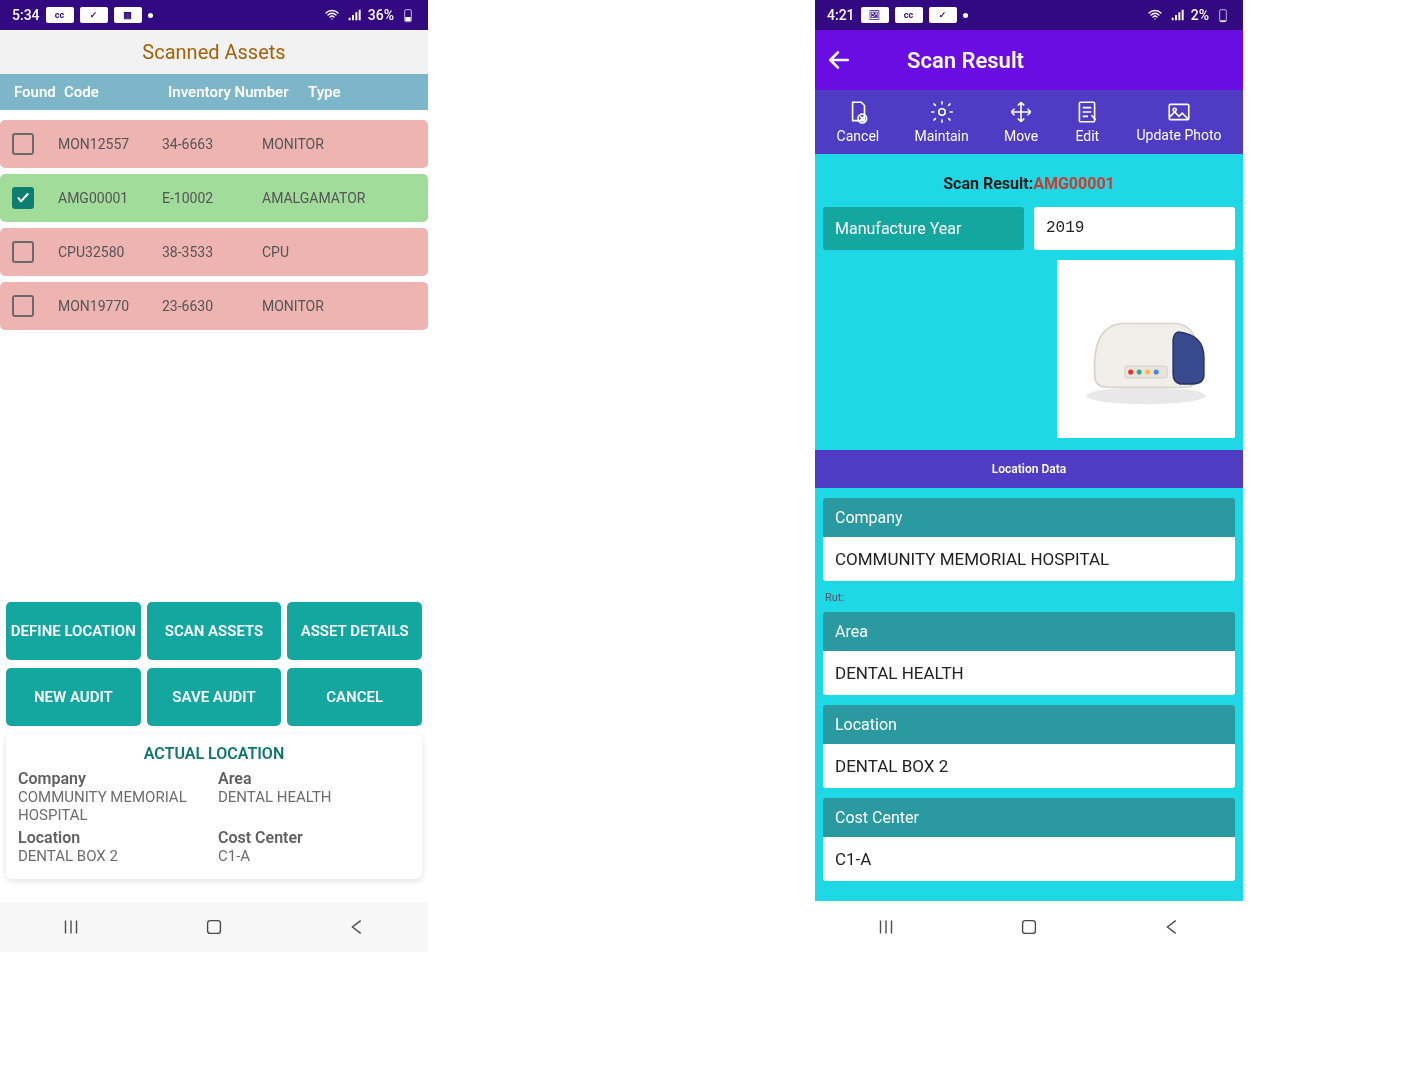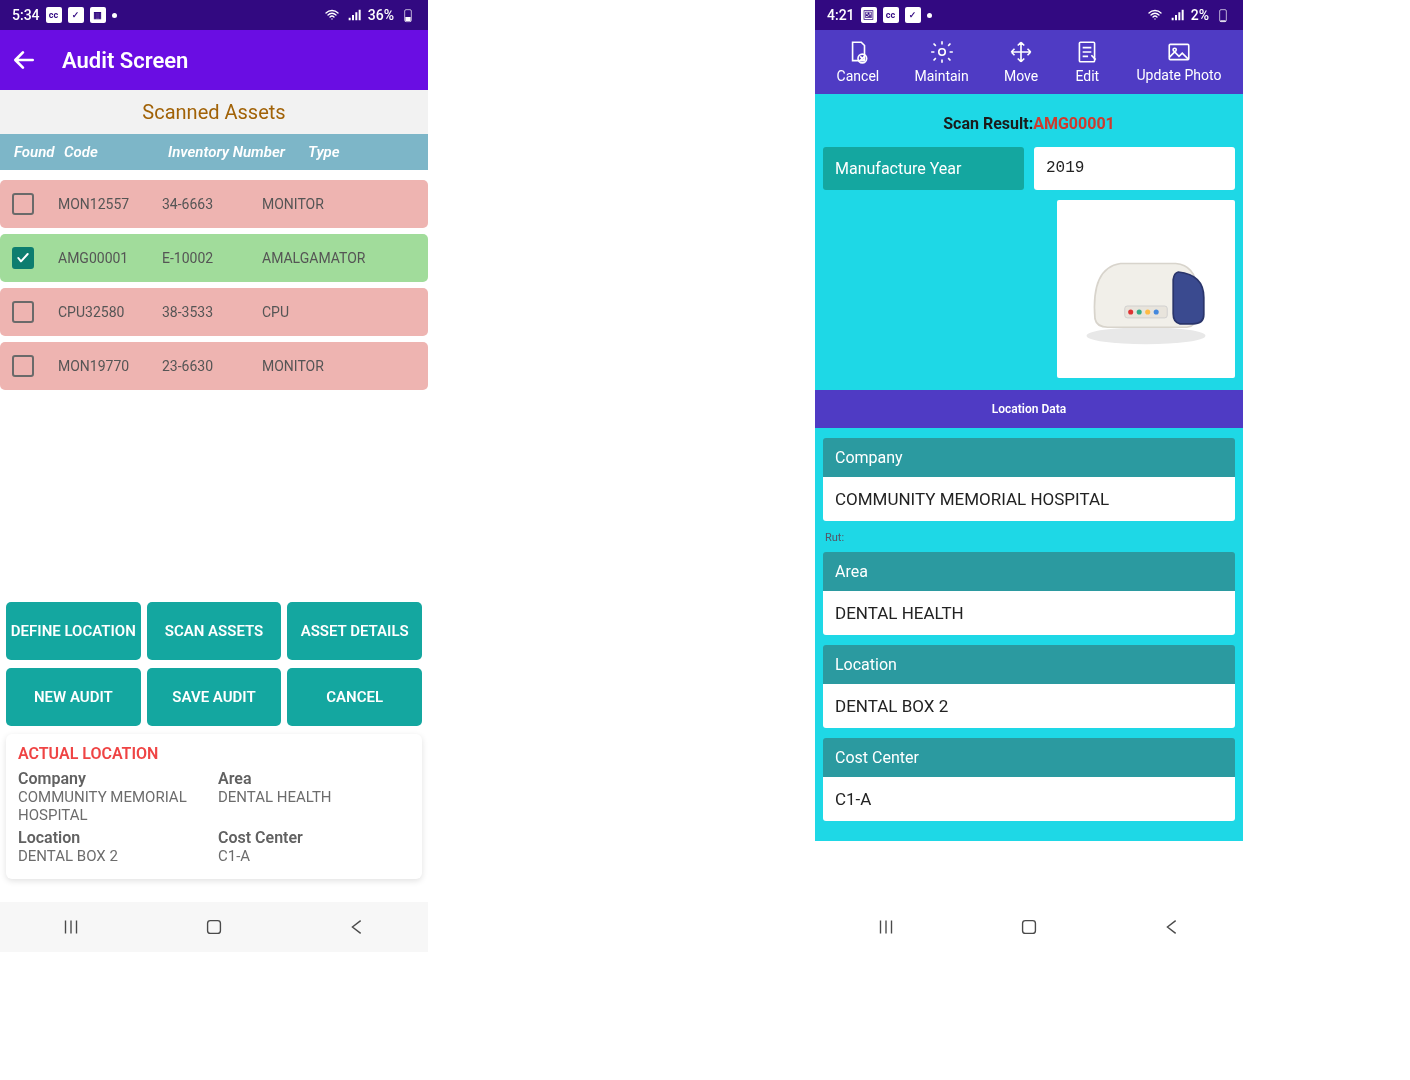--- a/index.html
+++ b/index.html
@@ -28,41 +28,41 @@
     align-items: center;
     justify-content: space-between;
     padding: 0 12px;
     font-size: 14px;
     font-weight: 500;
   }
   .sb-left, .sb-right { display: flex; align-items: center; gap: 6px; }
   .sb-icon { width: 16px; height: 16px; display: inline-flex; align-items: center; justify-content: center; }
   .sb-icon svg { width: 16px; height: 16px; }
   .sb-dot { width: 5px; height: 5px; background:#fff; border-radius:50%; }
-  .sb-box { width:16px; height:16px; background:#fff; border-radius:2px; display:flex; align-items:center; justify-content:center; }
+  .sb-box { width:28px; height:16px; background:#fff; border-radius:2px; display:flex; align-items:center; justify-content:center; }
   .sb-box-inner { font-size:9px; color:#320981; font-weight:700; }
 
   
   .appbar {
     height: 60px;
     background: #6a0de3;
     color: #fff;
     display: flex;
     align-items: center;
     padding: 0 10px;
     gap: 24px;
   }
   .appbar .back { width: 28px; height: 28px; display:flex; align-items:center; justify-content:center; }
   .appbar .title { font-size: 22px; font-weight: 600; }
 
   
   .section-label { text-align:center; font-size:20px; color:#a16207; padding: 10px 0; background:#f2f2f2; }
   .tablehead {
     display:flex; align-items:center; height:36px;
-    background:#7db6c8; color:#fff; font-weight:600; font-size:15px;font-style:italic;
+    background:#7db6c8; color:#fff; font-weight:600; font-size:15px;
   }
   .col-found{ width:64px; padding-left:14px;}
   .col-code{ width:104px; }
   .col-inv{ width:140px; }
   .col-type{ flex:1; }
   .rows { padding: 4px 0; }
   .row {
     display:flex; align-items:center; height:48px; border-radius:5px; margin:6px 0;
     font-size:14px; color:#555;
   }
@@ -82,21 +82,21 @@
   .btnrow { display:flex; gap:6px; margin-bottom:8px;align-items:flex-end; }
   .btn {
     flex:1; background:#14a7a0; color:#fff; font-weight:600; font-size:15px;
     height:58px; display:flex; align-items:center; justify-content:center; border-radius:5px;
     text-align:center; line-height:1.2;
   }
   .loc-card {
     background:#fff; margin:2px 0 0 0; padding:10px 12px 14px 12px; border-radius:6px;
     box-shadow: 0 2px 6px rgba(0,0,0,0.12);
   }
-  .loc-title { text-align:left; font-weight:600; color:#ef4444; font-size:16px; margin-bottom:6px;}
+  .loc-title { text-align:center; font-weight:600; color:#0f766e; font-size:16px; margin-bottom:6px;}
   .loc-grid { display:grid; grid-template-columns: 1fr 1fr; gap:4px 8px; }
   .loc-label { font-weight:600; color:#616161; font-size:16px;}
   .loc-val { color:#6c6c6c; font-size:15px; }
 
   
   .toolbar2 {
     background:#4f3bc4; display:flex; justify-content:space-around; padding:8px 4px 10px 4px;
   }
   .tb-item { display:flex; flex-direction:column; align-items:center; color:#fff; font-size:14px; gap:2px; }
   .tb-item .ic { width:28px; height:28px; display:flex; align-items:center; justify-content:center;}
@@ -171,28 +171,20 @@
       <span>36%</span>
       <span class="sb-icon">
           <svg viewBox="0 0 24 24">
             <rect x="7" y="4" width="10" height="18" rx="2" stroke="#fff" fill="none"></rect>
             <rect x="8" y="15" width="8" height="6" fill="#fff"></rect>
           </svg>
         </span>
     </div>
   </div>
 
-  <div class="appbar">
-    <div class="back">
-      <svg viewBox="0 0 24 24" width="26" height="26">
-          <path d="M20 12H5M11 5l-7 7 7 7" stroke="#fff" stroke-width="2.5" fill="none" stroke-linecap="round" stroke-linejoin="round"></path>
-        </svg>
-    </div>
-    <div class="title">Audit Screen</div>
-  </div>
 
   <div class="section-label">Scanned Assets</div>
 
   <div class="tablehead">
     <div class="col-found">Found</div>
     <div class="col-code">Code</div>
     <div class="col-inv">Inventory Number</div>
     <div class="col-type">Type</div>
   </div>
 
@@ -304,20 +296,28 @@
       <span>2%</span>
       <span class="sb-icon">
           <svg viewBox="0 0 24 24">
             <rect x="7" y="4" width="10" height="18" rx="2" stroke="#fff" fill="none"></rect>
             <rect x="8" y="20" width="8" height="2" fill="#fff"></rect>
           </svg>
         </span>
     </div>
   </div>
 
+  <div class="appbar">
+    <div class="back">
+      <svg viewBox="0 0 24 24" width="26" height="26">
+          <path d="M20 12H5M11 5l-7 7 7 7" stroke="#fff" stroke-width="2.5" fill="none" stroke-linecap="round" stroke-linejoin="round"></path>
+        </svg>
+    </div>
+    <div class="title" style="margin-left:30px">Scan Result</div>
+  </div>
 
   <div class="toolbar2">
     <div class="tb-item">
       <div class="ic">
           <svg viewBox="0 0 24 24">
             <path d="M7 3h8l3 3v14H7zM7 3v17" stroke-width="1.5"></path>
             <circle cx="16" cy="18" r="4" stroke-width="1.5"></circle>
             <path d="M14 16l4 4M18 16l-4 4" stroke-width="1.5"></path>
           </svg>
         </div>

